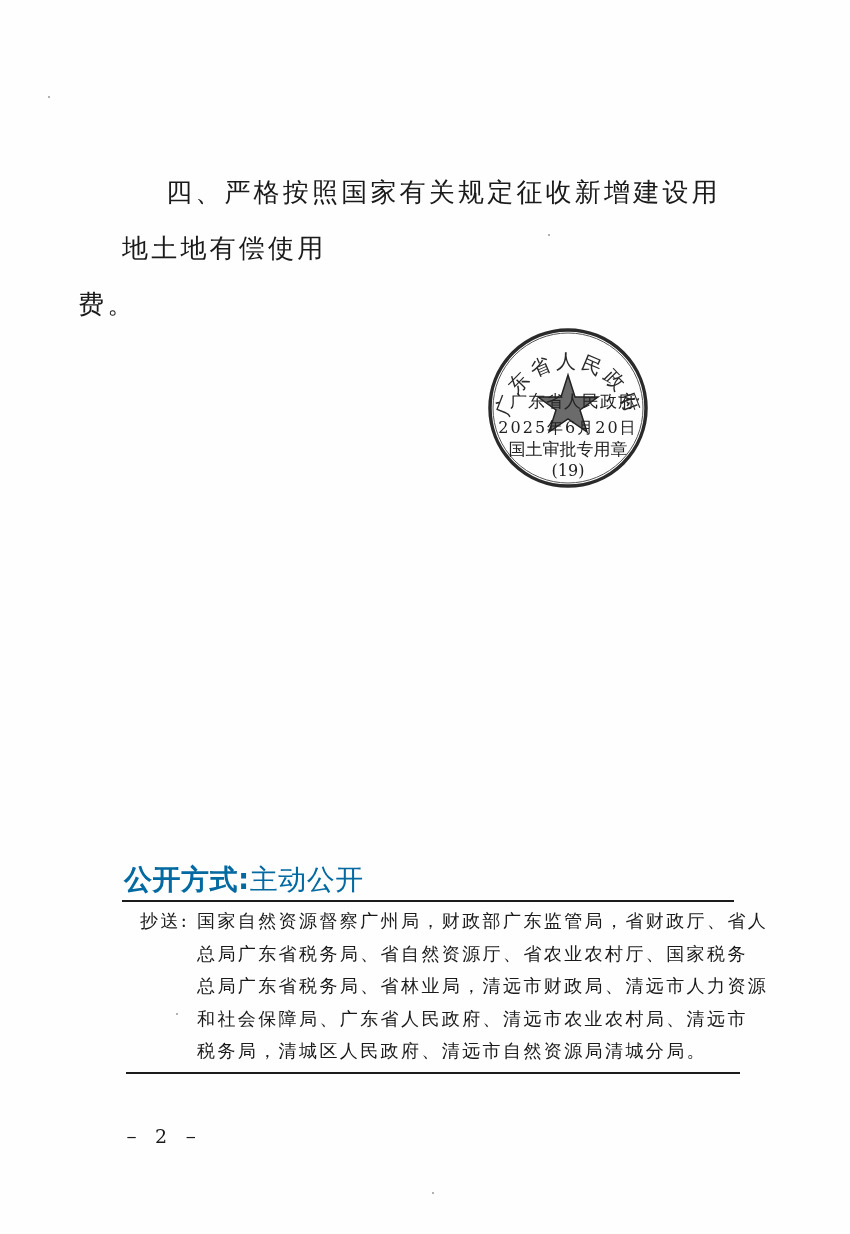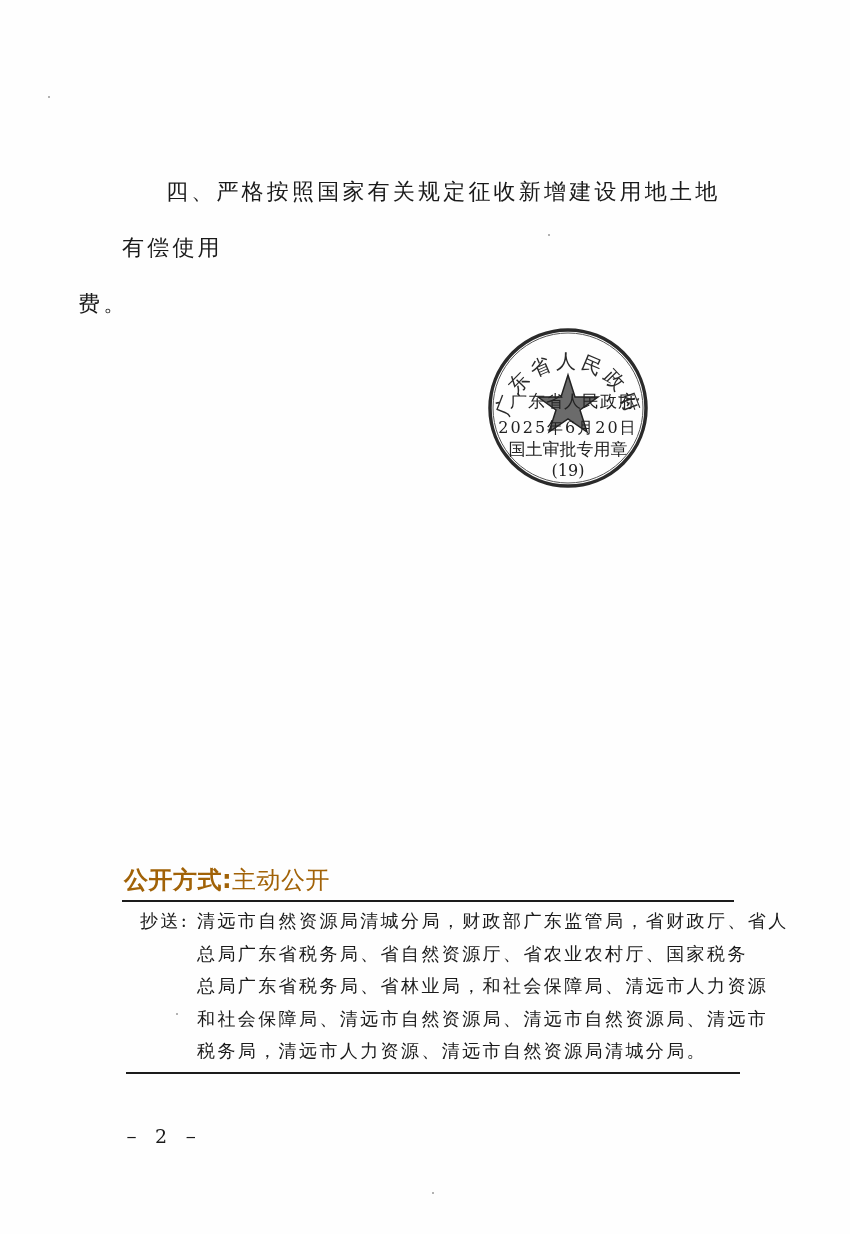--- a/index.html
+++ b/index.html
@@ -18,44 +18,44 @@
     .page {
       position: absolute;
       left: 0; top: 0;
       width: 850px; height: 1234px;
       background: #fefefe;
     }
     .para {
       position: absolute;
       left: 122px;
       width: 612px;
-      font-size: 22px;
+      font-size: 26px;
       line-height: 56px;
       letter-spacing: 3.2px;
       text-indent: 44px;
       margin: 0;
       top: 164px;
     }
     .stamp {
       position: absolute;
       left: 487px;
       top: 325px;
       width: 162px;
       height: 165px;
     }
     .stamp svg { width: 100%; height: 100%; display: block; }
     .disclosure {
       position: absolute;
       left: 124px;
       top: 866px;
       font-family: "DejaVu Sans", "Liberation Sans", sans-serif;
-      font-size: 24px;
+      font-size: 28px;
       line-height: 28px;
       letter-spacing: 0.5px;
-      color: #a16207;
+      color: #0369a1;
     }
     .disclosure .label { font-weight: bold; }
     .rule {
       position: absolute;
       height: 2px;
       background: #1c1c1c;
     }
     .rule-top { left: 122px; top: 900px; width: 612px; }
     .rule-bottom { left: 126px; top: 1072px; width: 614px; }
     .cc {
@@ -123,25 +123,25 @@
 
   <div class="disclosure">
     <span class="label">公开方式:</span><span>主动公开</span>
   </div>
 
   <div class="rule rule-top"></div>
 
   <div class="cc">
     <span class="cc-label">抄送:</span>
     <div class="cc-lines">
-      <span class="cc-line">清远市自然资源局清城分局，财政部广东监管局，省财政厅、省人</span>
+      <span class="cc-line">国家自然资源督察广州局，财政部广东监管局，省财政厅、省人</span>
       <span class="cc-line">总局广东省税务局、省自然资源厅、省农业农村厅、国家税务</span>
-      <span class="cc-line">总局广东省税务局、省林业局，和社会保障局、清远市人力资源</span>
-      <span class="cc-line">和社会保障局、清远市自然资源局、清远市自然资源局、清远市</span>
-      <span class="cc-line">税务局，清远市人力资源、清远市自然资源局清城分局。</span>
+      <span class="cc-line">总局广东省税务局、省林业局，清远市财政局、清远市人力资源</span>
+      <span class="cc-line">和社会保障局、广东省人民政府、清远市农业农村局、清远市</span>
+      <span class="cc-line">税务局，清城区人民政府、清远市自然资源局清城分局。</span>
     </div>
   </div>
 
   <div class="rule rule-bottom"></div>
 
   <div class="page-number">－ 2 －</div>
 
   <div class="speck" style="left:548px;top:234px;"></div>
   <div class="speck" style="left:48px;top:96px;"></div>
   <div class="speck" style="left:176px;top:1013px;"></div>

